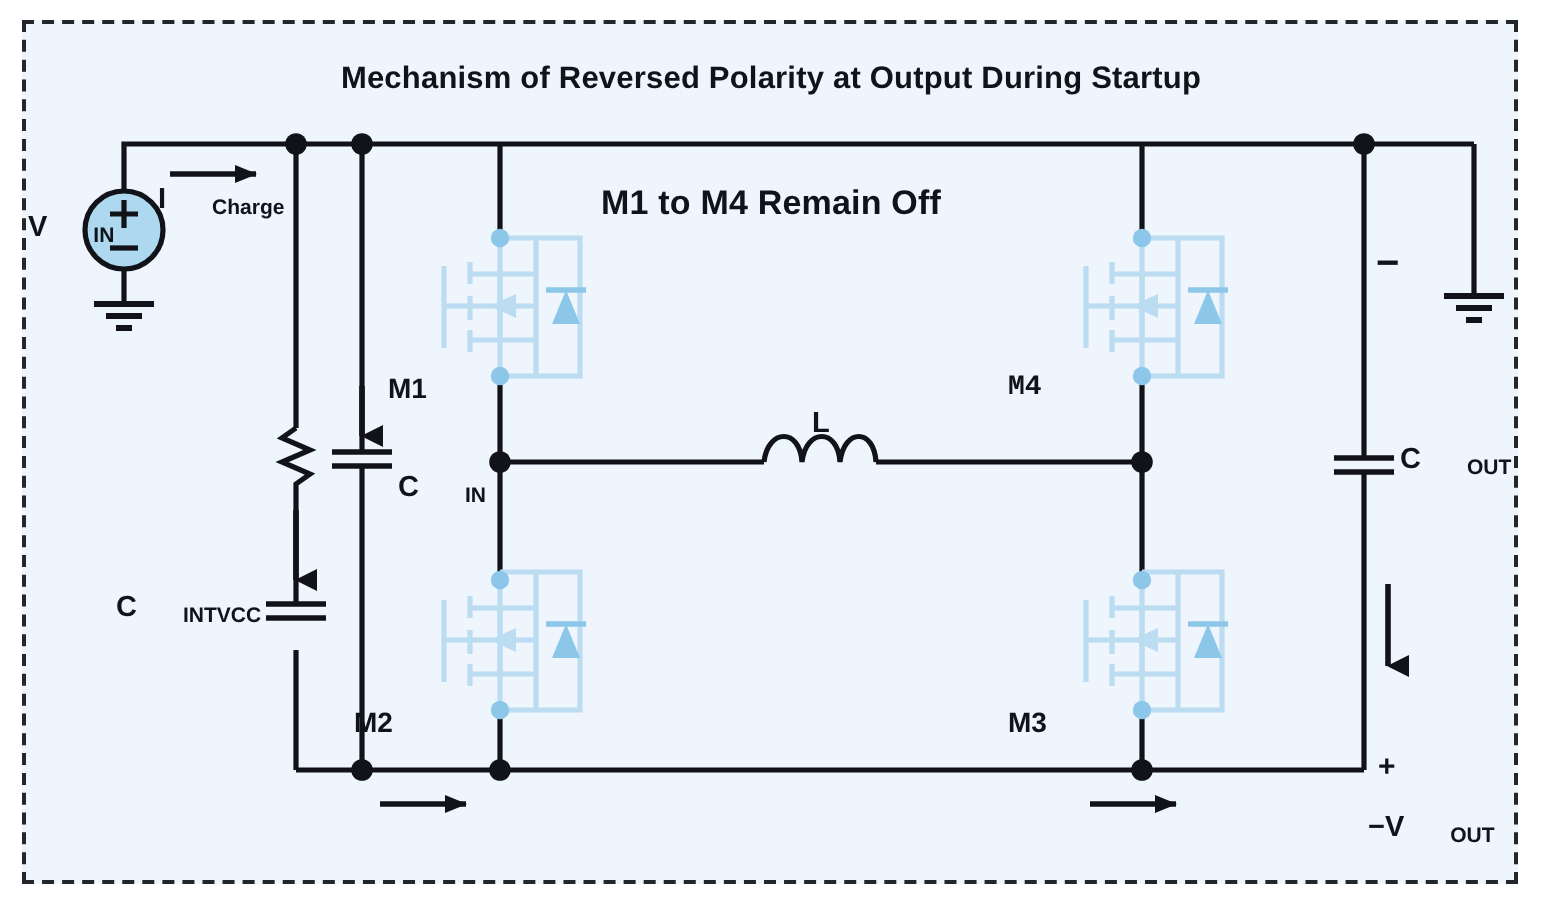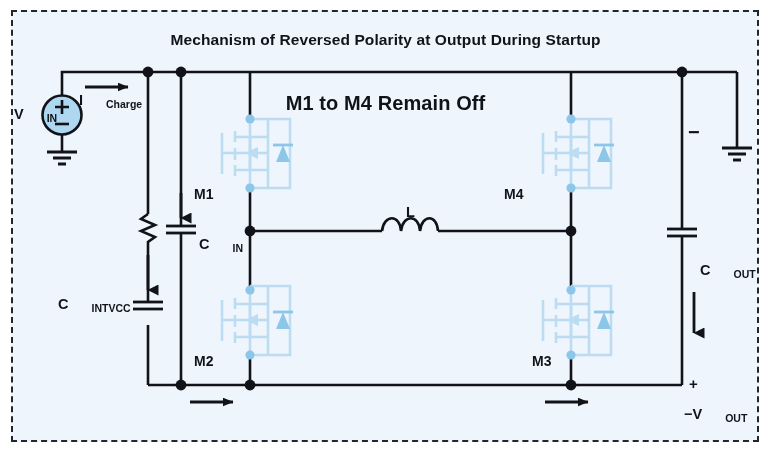--- a/index.html
+++ b/index.html
@@ -3,21 +3,21 @@
 <meta charset="utf-8">
 <style>
   html,body{margin:0;padding:0;background:#ffffff;}
   body{width:771px;height:455px;font-family:"Liberation Sans",sans-serif;}
   #root{position:relative;width:771px;height:455px;overflow:hidden;background:#ffffff;}
   #board{position:absolute;left:11px;top:10px;width:748px;height:432px;
          background:#eef5fc;border:2.5px dashed #23262b;box-sizing:border-box;}
   svg.layer{position:absolute;left:0;top:0;width:771px;height:455px;}
   .ttl{position:absolute;font-weight:bold;color:#11131a;letter-spacing:.1px;white-space:nowrap;}
   #title{left:0;top:31px;width:771px;text-align:center;font-size:15.5px;}
-  #subtitle{left:0;top:92px;width:771px;text-align:center;font-size:20px;}
+  #subtitle{left:0;top:92px;width:771px;text-align:center;font-size:17px;}
   .lbl{position:absolute;font-weight:bold;color:#11131a;white-space:nowrap;font-size:14.5px;}
   .lbl sub{font-size:10.5px;font-weight:bold;vertical-align:baseline;position:relative;top:3px;padding-left:23px;}
   .mos-lbl{font-size:14px;margin-top:41px;}
 </style>
 </head>
 <body>
 
 <div id="root">
 
   <div id="board"></div>
@@ -204,26 +204,26 @@
   <div class="ttl" id="subtitle">M1 to M4 Remain Off</div>
 
   <div class="lbl" style="left:14px;top:106px;"><span>V</span><sub>IN</sub></div>
 
   <div class="lbl" style="left:79px;top:92px;"><span>I</span><sub>Charge</sub></div>
 
   <div class="lbl" style="left:199px;top:236px;"><span>C</span><sub>IN</sub></div>
 
   <div class="lbl" style="left:58px;top:296px;"><span>C</span><sub>INTVCC</sub></div>
 
-  <div class="lbl" style="left:700px;top:222px;margin-top:40px;"><span>C</span><sub>OUT</sub></div>
+  <div class="lbl" style="left:700px;top:222px;"><span>C</span><sub>OUT</sub></div>
 
   <div class="lbl" style="left:406px;top:204px;">L</div>
 
   <div class="lbl mos-lbl" style="left:194px;top:145px;">M1</div>
-  <div class="lbl mos-lbl" style="left:194px;top:312px;">M2</div>
-  <div class="lbl mos-lbl" style="left:532px;top:312px;">M3</div>
-  <div class="lbl mos-lbl" style="left:504px;top:145px;">M4</div>
+  <div class="lbl mos-lbl" style="left:177px;top:312px;">M2</div>
+  <div class="lbl mos-lbl" style="left:504px;top:312px;">M3</div>
+  <div class="lbl mos-lbl" style="left:504px;top:145px;font-family:Liberation Mono, monospace;">M4</div>
 
   <div class="lbl" style="left:688px;top:121px;font-size:20px;">−</div>
   <div class="lbl" style="left:689px;top:375px;font-size:15px;">+</div>
   <div class="lbl" style="left:684px;top:394px;margin-top:12px;"><span>−V</span><sub>OUT</sub></div>
 
 </div>
 
 </body></html>

